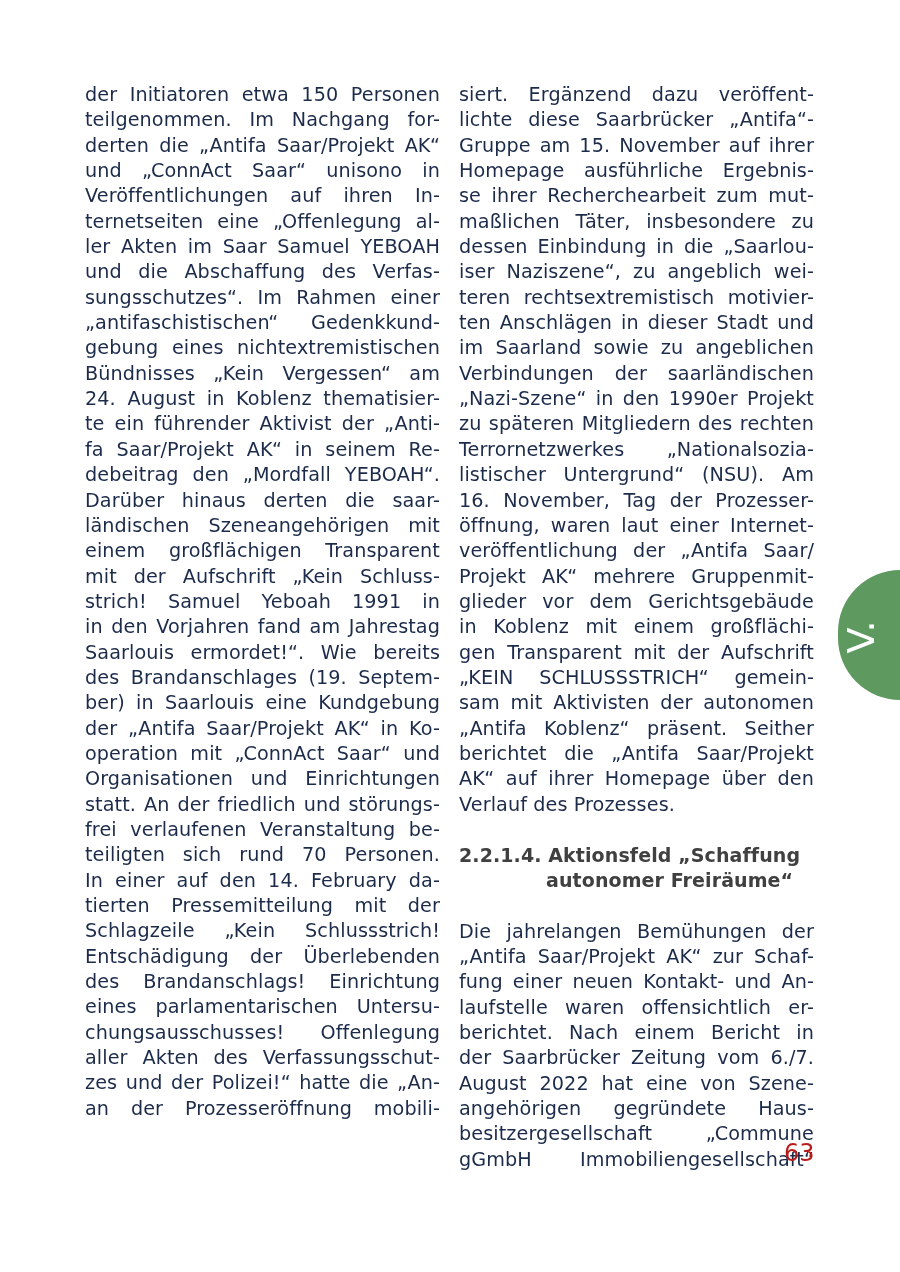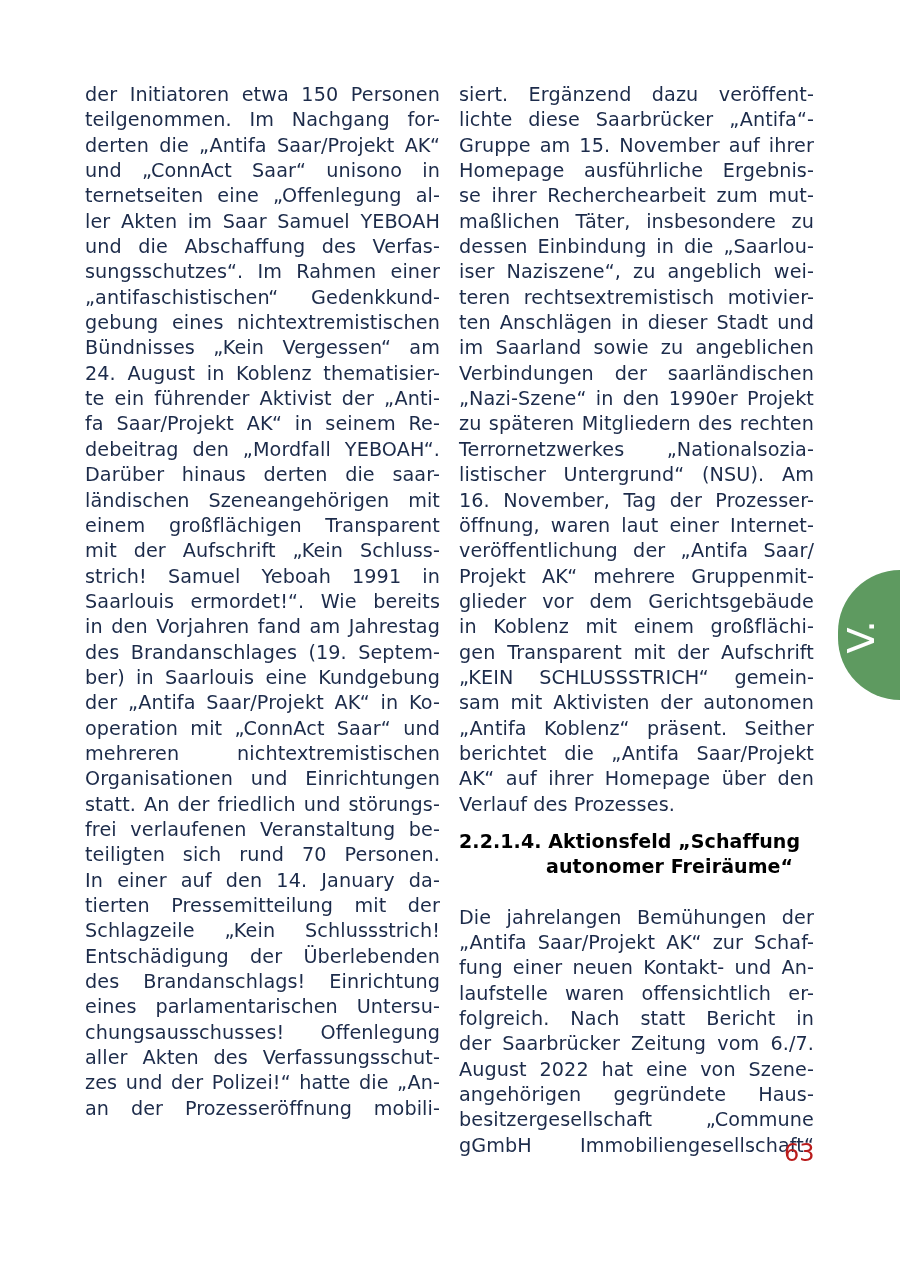--- a/index.html
+++ b/index.html
@@ -30,26 +30,26 @@
       white-space: nowrap;
       text-align: justify;
       text-align-last: justify;
       height: 25.35px;
       overflow: visible;
     }
     .line.last {
       text-align-last: left;
     }
     .section-heading {
-      margin-top: 12px;
+      margin-top: 26px;
       margin-bottom: 25px;
       font-weight: bold;
       font-size: 19px;
       line-height: 25.35px;
-      color: #000000;
+      color: #404040;
     }
     .section-heading .h-line2 {
       display: block;
       padding-left: 87px;
     }
     .chapter-tab {
       position: absolute;
       left: 838px;
       top: 570px;
       width: 124px;
@@ -80,48 +80,48 @@
   </style>
 </head>
 <body>
 
 <div class="column col-left">
   <div id="left-lines">
       <span class="line">der Initiatoren etwa 150 Personen</span>
       <span class="line">teilgenommen. Im Nachgang for-</span>
       <span class="line">derten die „Antifa Saar/Projekt AK“</span>
       <span class="line">und „ConnAct Saar“ unisono in</span>
+      <span class="line">Veröffentlichungen auf ihren In-</span>
       <span class="line">ternetseiten eine „Offenlegung al-</span>
       <span class="line">ler Akten im Saar Samuel YEBOAH</span>
       <span class="line">und die Abschaffung des Verfas-</span>
       <span class="line">sungsschutzes“. Im Rahmen einer</span>
       <span class="line">„antifaschistischen“ Gedenkkund-</span>
       <span class="line">gebung eines nichtextremistischen</span>
       <span class="line">Bündnisses „Kein Vergessen“ am</span>
       <span class="line">24. August in Koblenz thematisier-</span>
       <span class="line">te ein führender Aktivist der „Anti-</span>
       <span class="line">fa Saar/Projekt AK“ in seinem Re-</span>
       <span class="line">debeitrag den „Mordfall YEBOAH“.</span>
       <span class="line">Darüber hinaus derten die saar-</span>
       <span class="line">ländischen Szeneangehörigen mit</span>
       <span class="line">einem großflächigen Transparent</span>
       <span class="line">mit der Aufschrift „Kein Schluss-</span>
       <span class="line">strich! Samuel Yeboah 1991 in</span>
+      <span class="line">in den Vorjahren fand am Jahrestag</span>
       <span class="line">Saarlouis ermordet!“. Wie bereits</span>
-      <span class="line">in den Vorjahren fand am Jahrestag</span>
       <span class="line">des Brandanschlages (19. Septem-</span>
       <span class="line">ber) in Saarlouis eine Kundgebung</span>
       <span class="line">der „Antifa Saar/Projekt AK“ in Ko-</span>
       <span class="line">operation mit „ConnAct Saar“ und</span>
-      <span class="line">mehreren nichtextremistischen</span>
       <span class="line">Organisationen und Einrichtungen</span>
       <span class="line">statt. An der friedlich und störungs-</span>
       <span class="line">frei verlaufenen Veranstaltung be-</span>
       <span class="line">teiligten sich rund 70 Personen.</span>
-      <span class="line">In einer auf den 14. January da-</span>
+      <span class="line">In einer auf den 14. February da-</span>
       <span class="line">tierten Pressemitteilung mit der</span>
       <span class="line">Schlagzeile „Kein Schlussstrich!</span>
       <span class="line">Entschädigung der Überlebenden</span>
       <span class="line">des Brandanschlags! Einrichtung</span>
       <span class="line">eines parlamentarischen Untersu-</span>
       <span class="line">chungsausschusses! Offenlegung</span>
       <span class="line">aller Akten des Verfassungsschut-</span>
       <span class="line">zes und der Polizei!“ hatte die „An-</span>
       <span class="line">an der Prozesseröffnung mobili-</span>
     </div>
@@ -161,21 +161,21 @@
     </div>
   <div class="section-heading">
     <span class="h-line1">2.2.1.4. Aktionsfeld „Schaffung</span>
     <span class="h-line2">autonomer Freiräume“</span>
   </div>
   <div id="right-p2">
       <span class="line">Die jahrelangen Bemühungen der</span>
       <span class="line">„Antifa Saar/Projekt AK“ zur Schaf-</span>
       <span class="line">fung einer neuen Kontakt- und An-</span>
       <span class="line">laufstelle waren offensichtlich er-</span>
-      <span class="line">folgreich. Nach statt Bericht in</span>
+      <span class="line">berichtet. Nach einem Bericht in</span>
       <span class="line">der Saarbrücker Zeitung vom 6./7.</span>
       <span class="line">August 2022 hat eine von Szene-</span>
       <span class="line">angehörigen gegründete Haus-</span>
       <span class="line">besitzergesellschaft „Commune</span>
       <span class="line">gGmbH Immobiliengesellschaft“</span>
     </div>
 </div>
 
 <div class="chapter-tab"></div>
 <div class="chapter-tab-label">V.</div>

